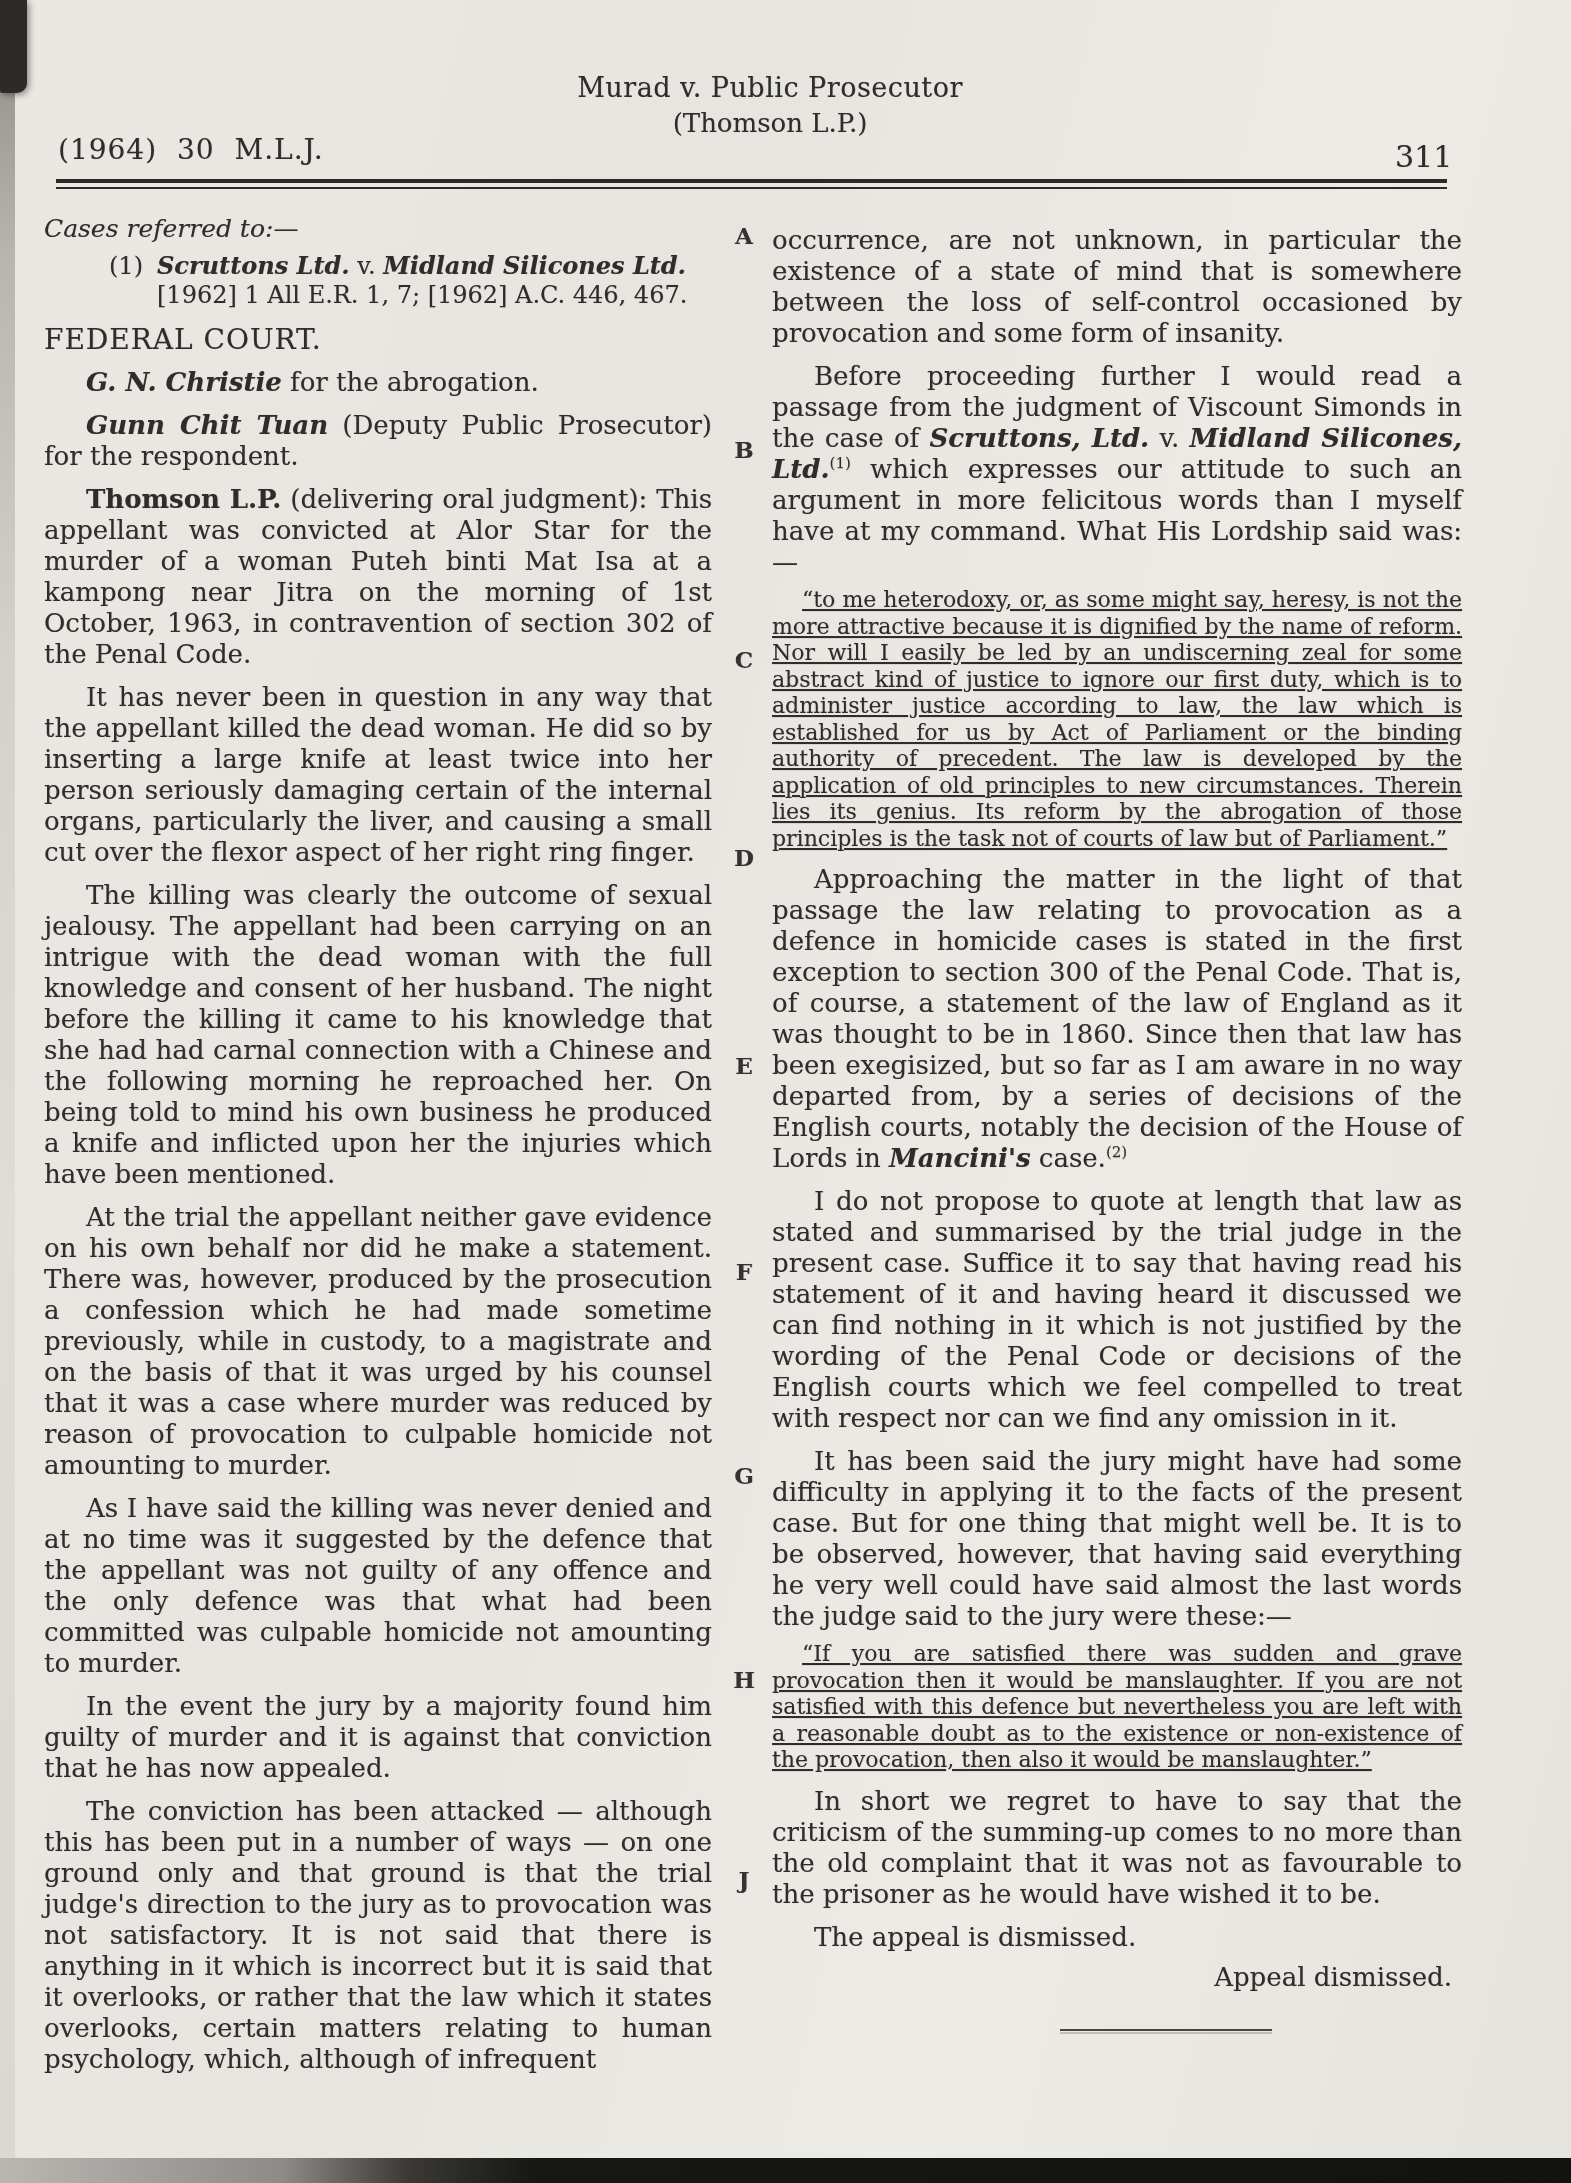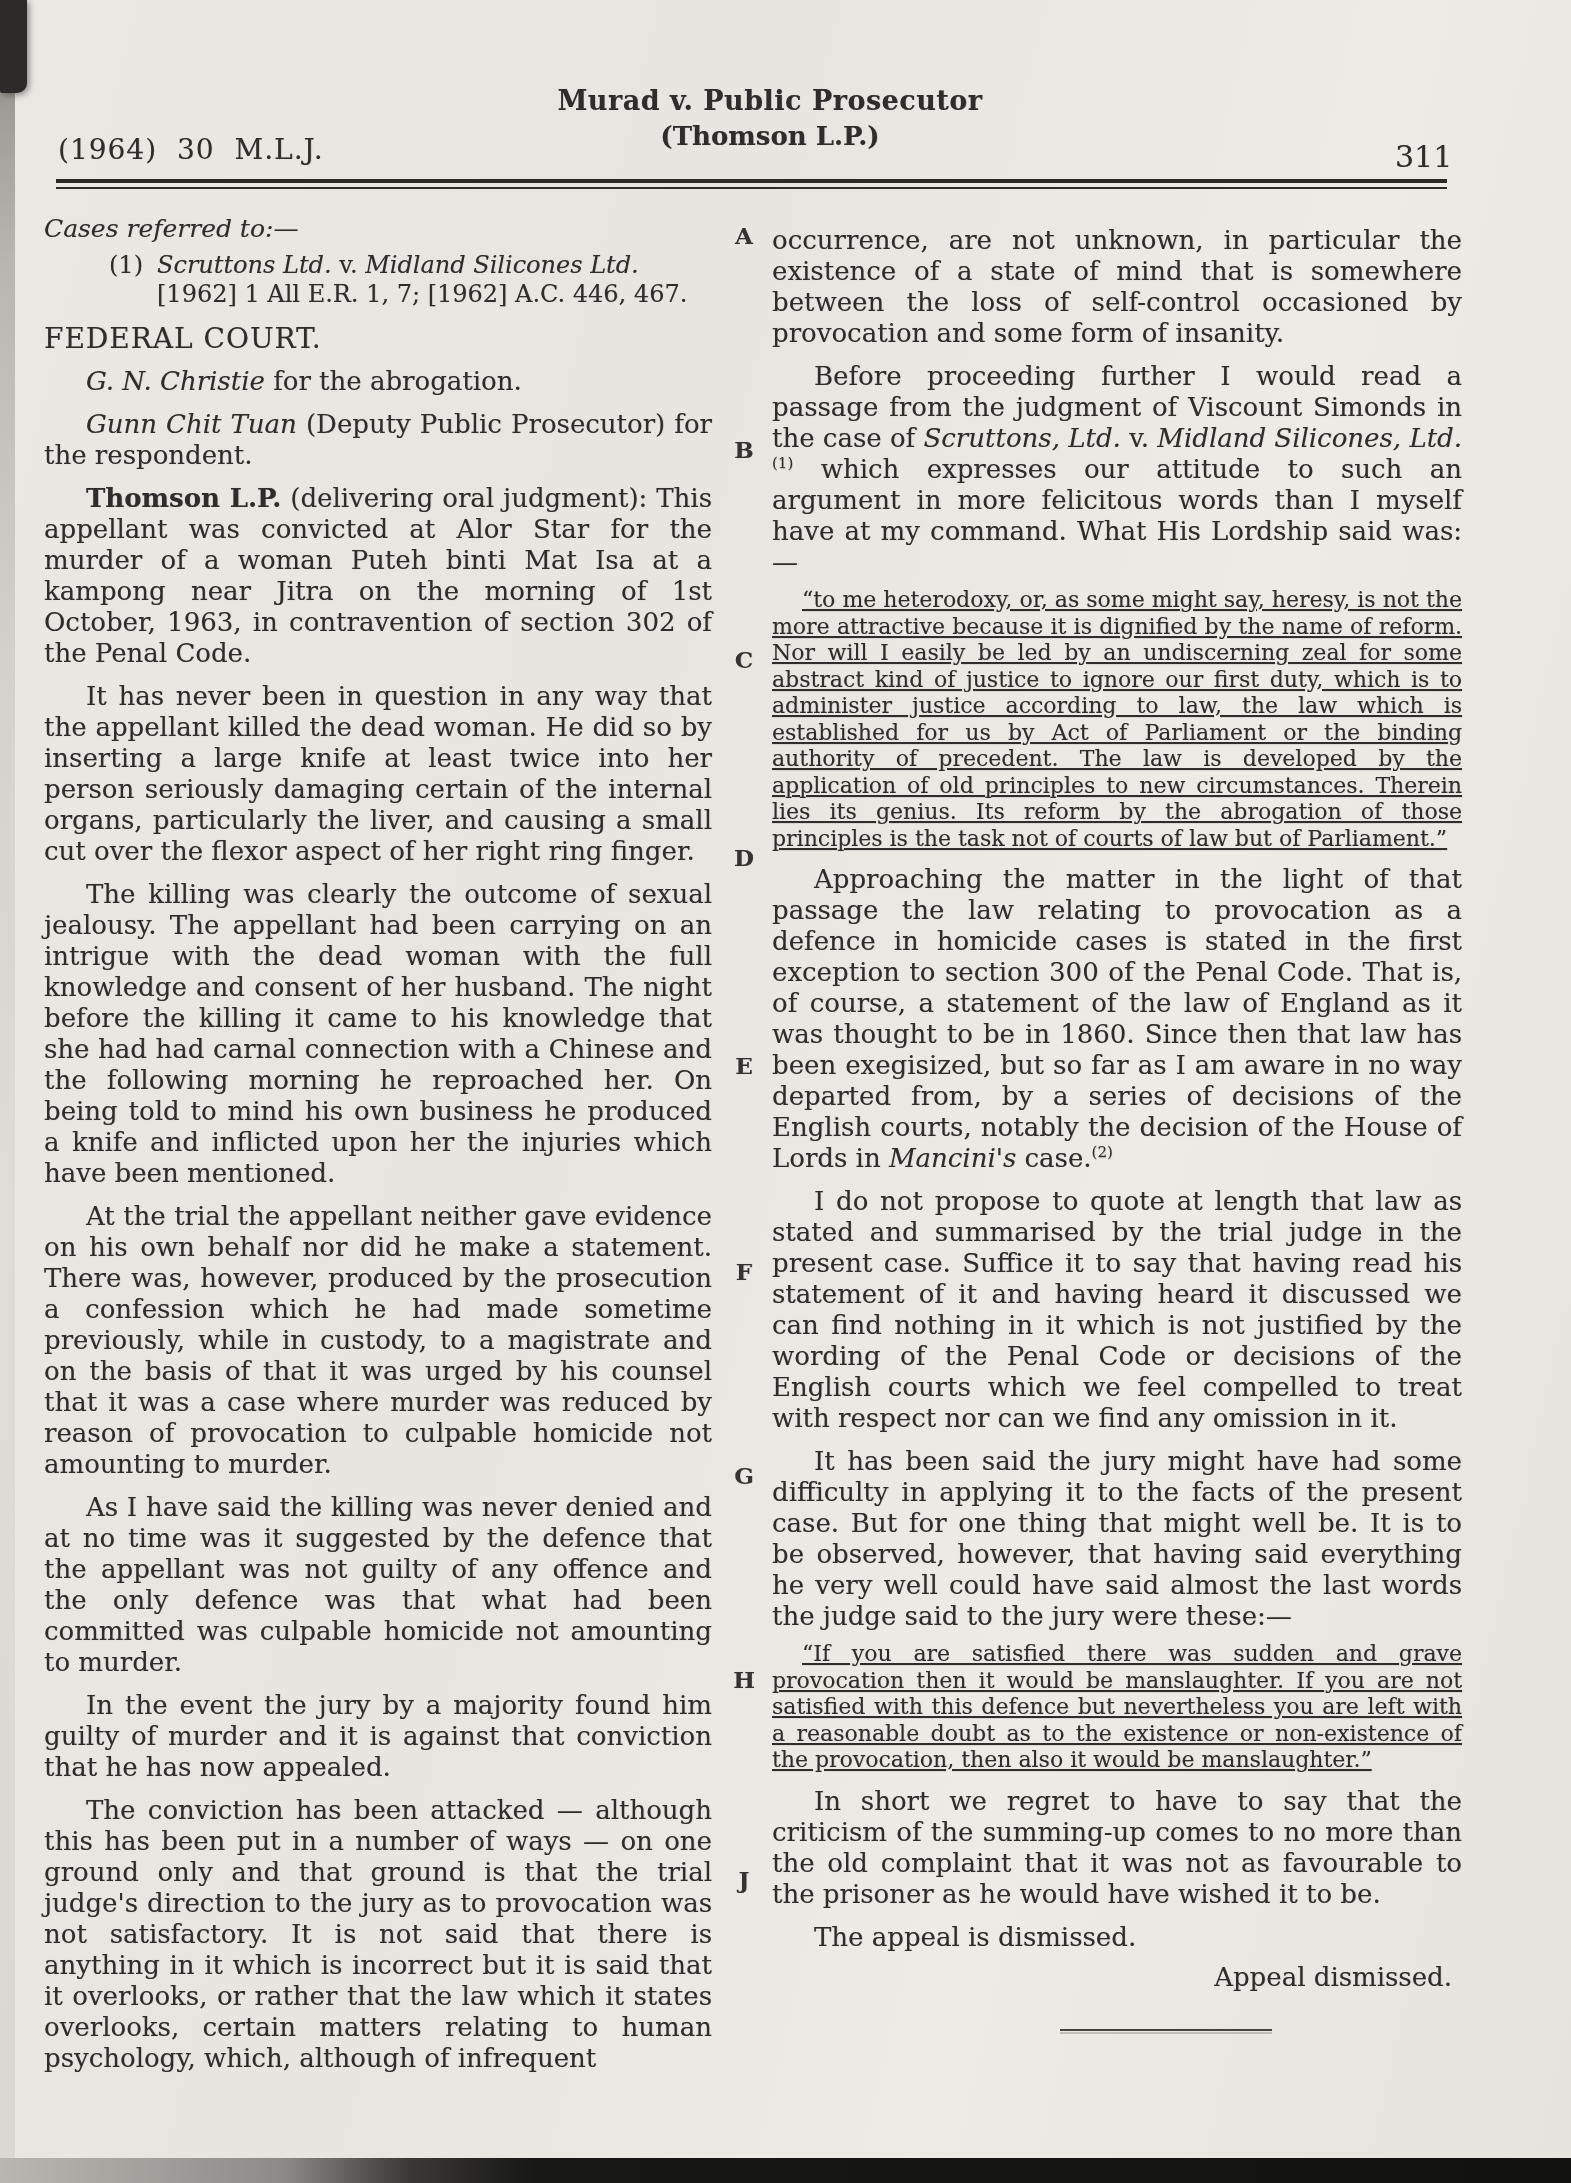--- a/index.html
+++ b/index.html
@@ -16,38 +16,38 @@
   
   .edge-left{position:absolute;left:0;top:0;width:15px;height:100%;
     background:linear-gradient(to bottom,#5a5853 0%,#9d9b96 12%,#c7c5c0 30%,#d9d7d2 55%,#d2d0cb 100%);
     opacity:.65;}
   .corner-tl{position:absolute;left:0;top:0;width:27px;height:93px;background:#2c2b29;
     border-radius:0 0 10px 2px;box-shadow:2px 2px 6px rgba(40,40,38,.5);}
   .band-bottom{position:absolute;left:0;bottom:0;height:25px;width:100%;
     background:linear-gradient(to right,#b9b7b2 0%,#8d8b87 18%,#3a3936 26%,#171715 34%,#121210 100%);}
   
   .hdr-left{position:absolute;left:58px;top:133px;font-size:28px;letter-spacing:1px;word-spacing:10px;}
-  .hdr-center{position:absolute;left:470px;width:600px;top:85px;text-align:center;font-weight:bold;}
+  .hdr-center{position:absolute;left:470px;width:600px;top:72px;text-align:center;font-weight:normal;}
   .hdr-center .l1{font-size:27px;letter-spacing:.5px;}
   .hdr-center .l2{font-size:26px;margin-top:5px;}
   .hdr-right{position:absolute;left:1395px;top:139px;font-size:30px;}
   .rule-double{position:absolute;left:56px;top:179px;width:1391px;}
   .rule-double .thick{height:4px;background:#2b2a27;}
   .rule-double .thin{height:2px;background:#2b2a27;margin-top:4px;}
   
   .col{position:absolute;top:213px;font-size:26px;line-height:31px;text-align:justify;}
   .col-left{left:44px;width:668px;}
   .col-right{left:772px;width:690px;}
   p{margin:12px 0 9px 0;}
   p.indent{text-indent:42px;}
   p.noindent{text-indent:0;}
   .cases-heading{font-style:italic;font-size:25px;margin-bottom:7px;text-align:left;}
   .citation{font-size:24px;line-height:29px;padding-left:113px;text-indent:-48px;margin-bottom:5px;text-align:left;}
   .cite-num{display:inline-block;width:48px;text-indent:0;}
-  .case-name{font-style:italic;}
+  .case-name{font-style:italic;font-weight:bold;}
   .court-heading{font-size:28px;letter-spacing:1px;margin:14px 0 8px 0;text-align:left;}
   .lead-bold{font-weight:bold;}
   .quote{font-size:22px;line-height:26.5px;text-indent:30px;margin:4px 0 12px 0;text-decoration:underline;}
   .fn{font-size:15px;vertical-align:super;line-height:0;}
   .disposition{text-align:right;padding-right:10px;margin-top:4px;}
   .end-rule{width:212px;height:2px;background:#454441;margin-top:36px;margin-left:288px;
     box-shadow:0 3px 0 rgba(69,68,65,.25);}
   
   .ml{position:absolute;left:726px;width:36px;text-align:center;
     font-size:23px;font-weight:bold;color:#343331;}

